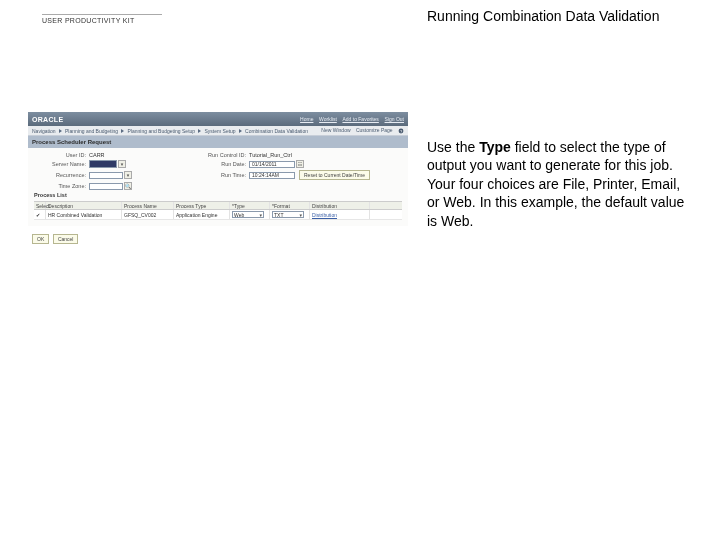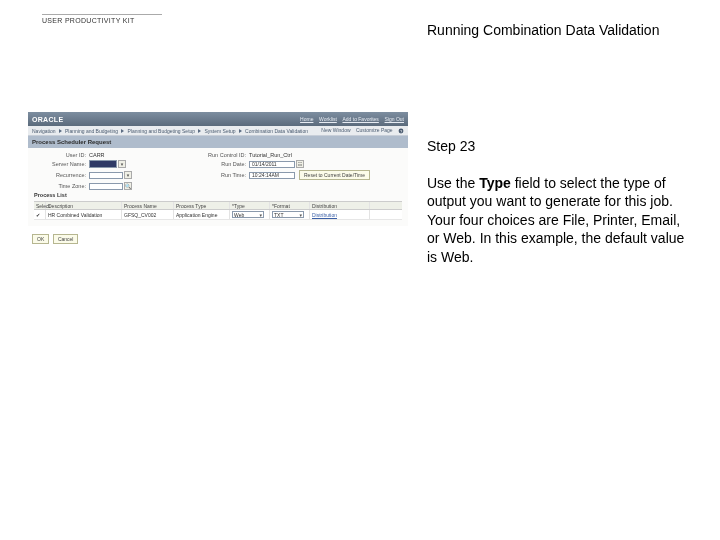--- a/index.html
+++ b/index.html
@@ -6,21 +6,21 @@
   body { width: 720px; height: 540px; background: #fff; font-family: Arial, Helvetica, sans-serif; position: relative; }
 
   
   .logo-area { position: absolute; top: 12px; left: 42px; }
   .oracle-logo { color: #c72626; font-weight: bold; font-size: 15px; letter-spacing: 0.5px; font-family: Arial, sans-serif; }
   .oracle-logo .reg { font-size: 8px; vertical-align: top; color: #555; }
   .logo-divider { border: none; border-top: 1px solid #aaa; margin: 2px 0 2px 0; width: 120px; }
   .upk-text { font-size: 7px; color: #333; letter-spacing: 0.3px; }
 
   
-  .page-title { position: absolute; top: 22px; left: 427px; font-size: 14px; color: #000; }
+  .page-title { position: absolute; top: 8px; left: 427px; font-size: 14px; color: #000; }
 
   
   .right-col { position: absolute; top: 138px; left: 427px; width: 264px; }
   .step-label { font-size: 14px; color: #000; margin-bottom: 20px; }
   .step-body { font-size: 14px; color: #000; line-height: 1.32; }
   .step-body b { font-weight: bold; }
 
   
   .app { position: absolute; top: 112px; left: 28px; width: 380px; font-size: 6px; color: #333; }
 
@@ -97,21 +97,20 @@
 <body>
 
 <div class="logo-area">
   <hr class="logo-divider">
   <div class="upk-text">USER PRODUCTIVITY KIT</div>
 </div>
 
 <div class="page-title">Running Combination Data Validation</div>
 
 <div class="right-col">
-  <div class="step-label">Step 23</div>
   <div class="step-body">
     <span>Use the </span><b>Type</b><span> field to select the type of output you want to generate for this job. Your four choices are File, Printer, Email, or Web. In this example, the default value is Web.</span>
   </div>
 </div>
 
 <div class="app">
 
   <div class="app-topbar">
     <span class="mini-oracle">ORACLE</span>
     <span class="toplinks">

